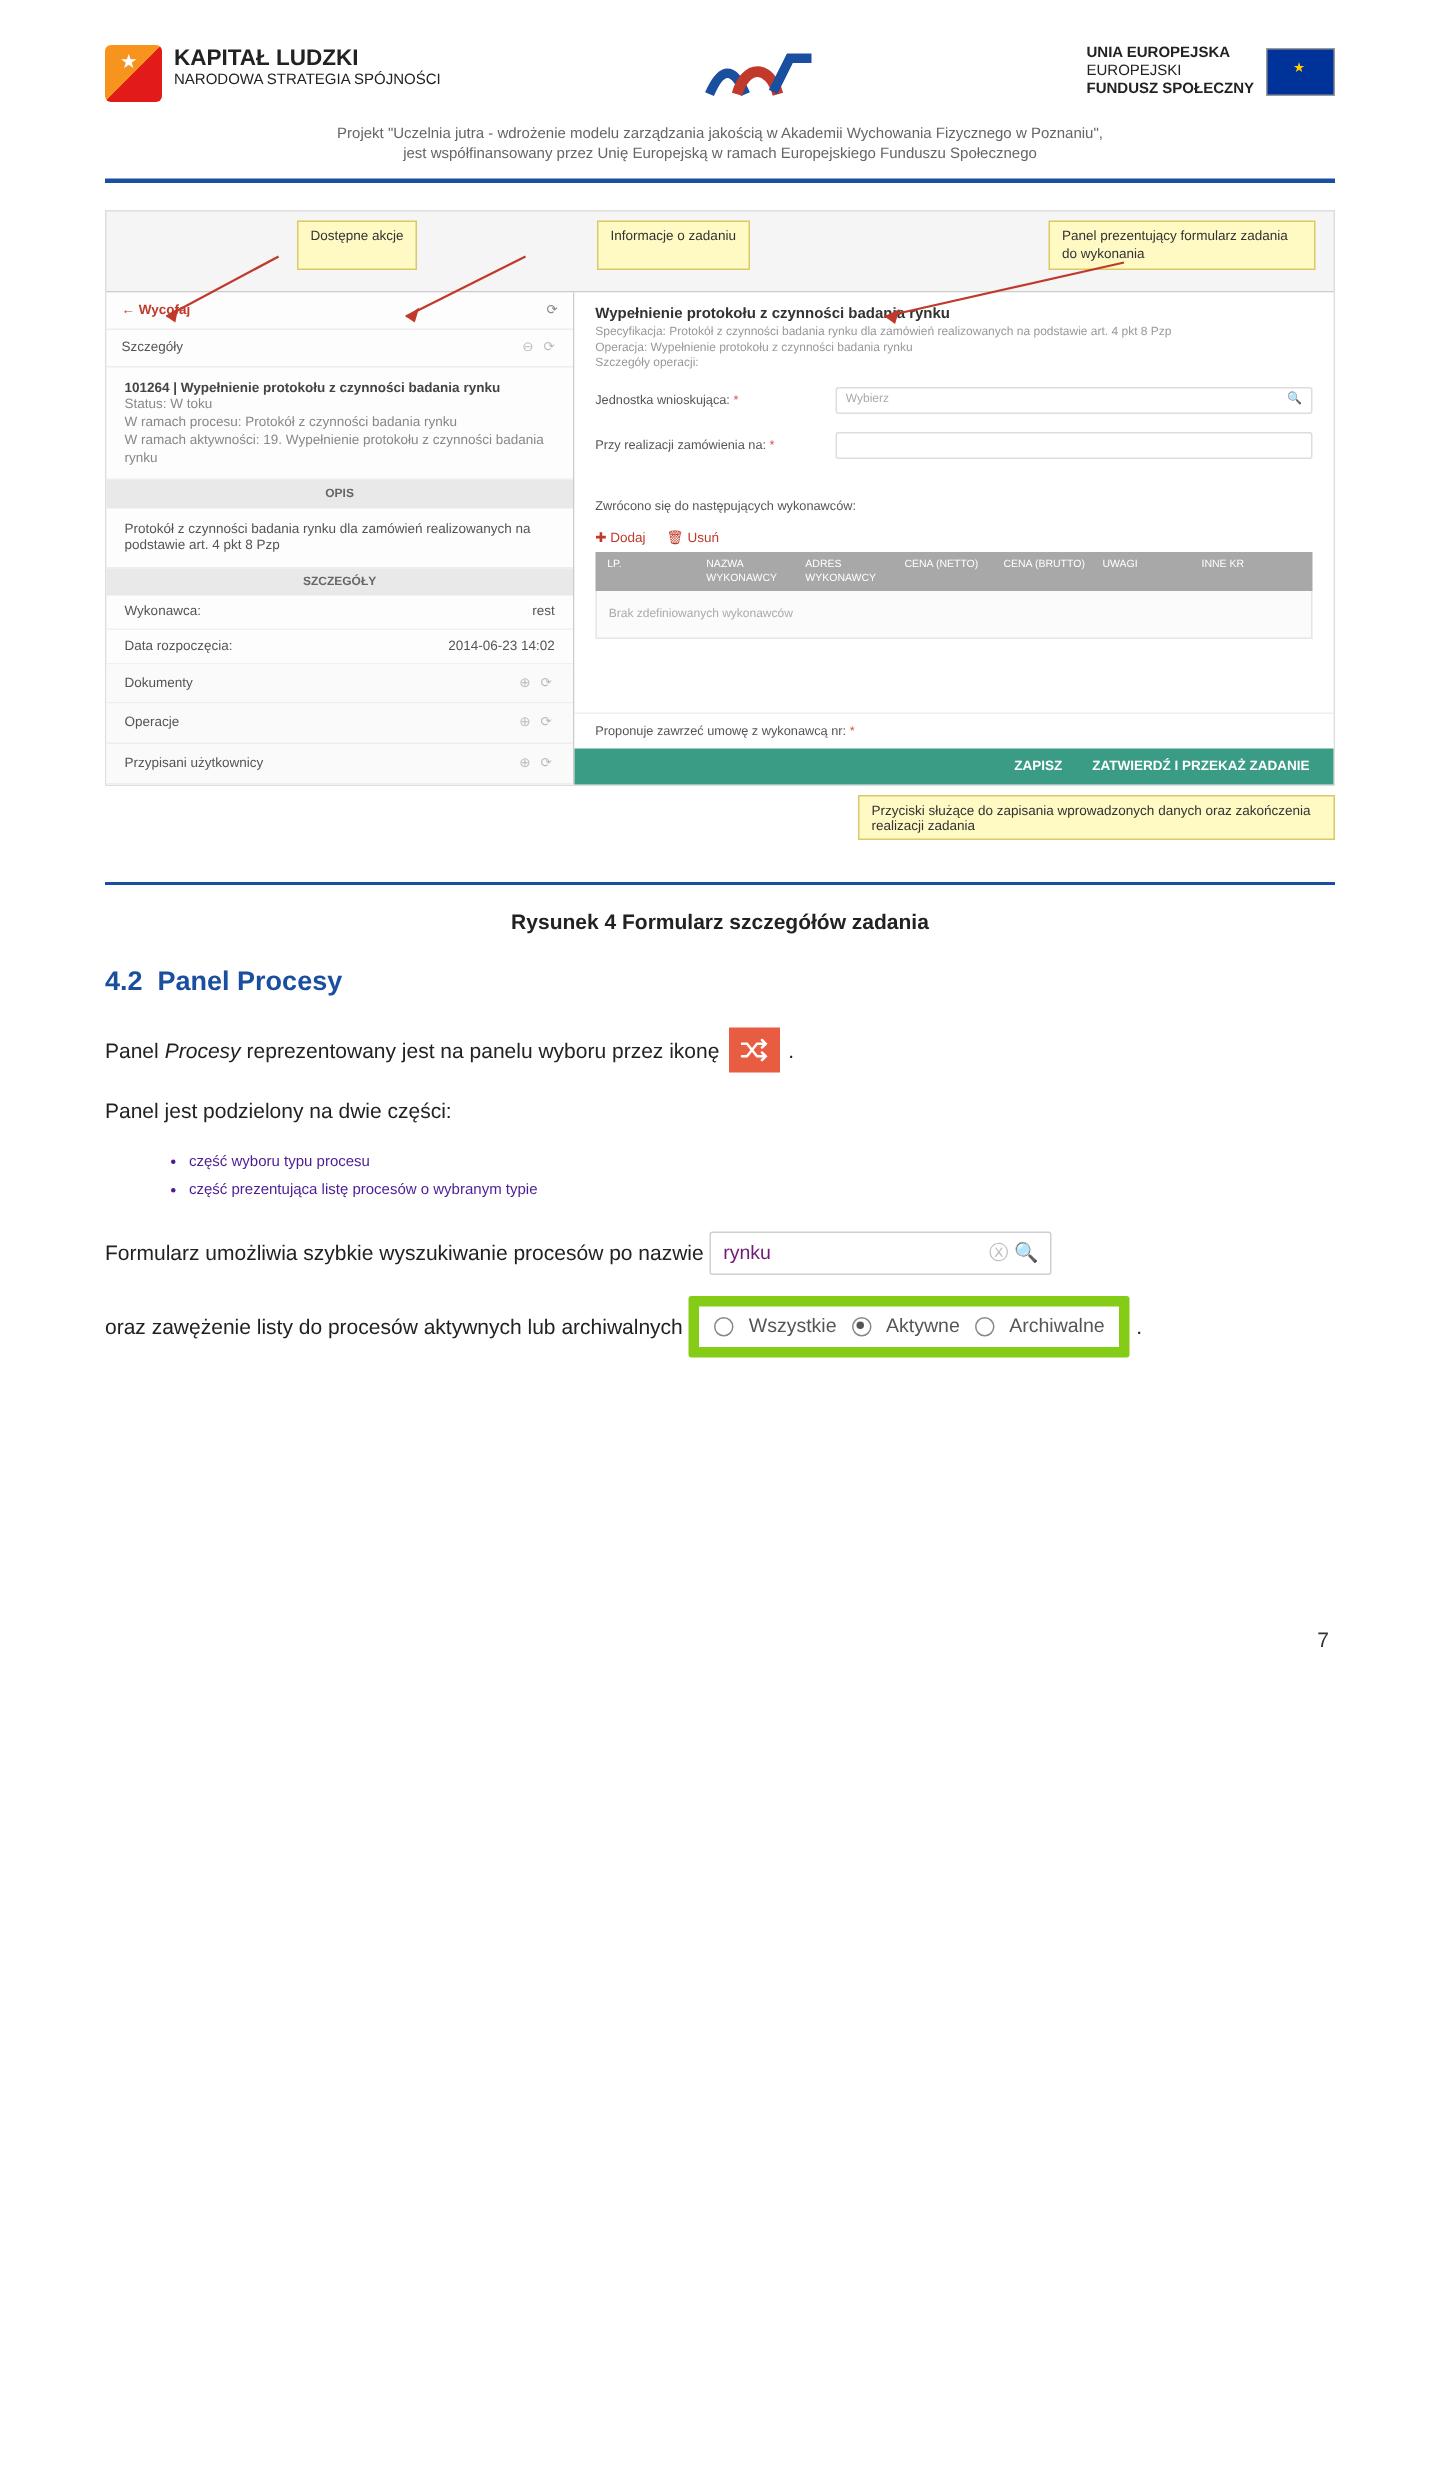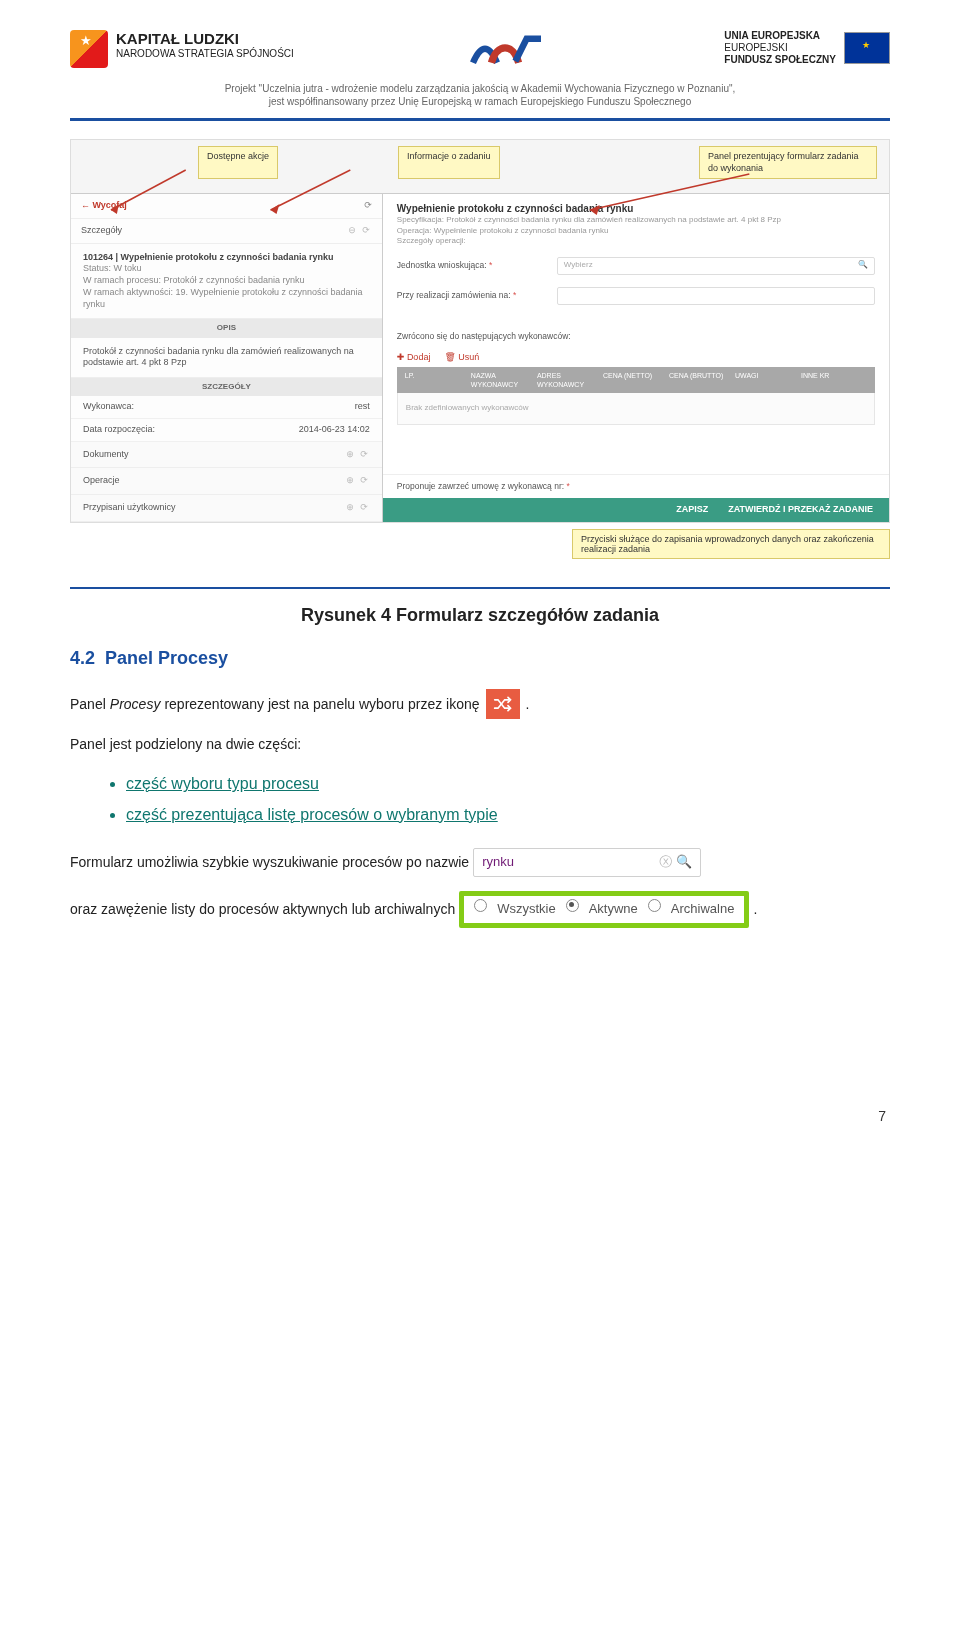--- a/index.html
+++ b/index.html
@@ -139,46 +139,46 @@
     margin-top:auto;
   }
   .note-below {
     margin-top:6px; display:flex; justify-content:flex-end;
   }
   .hr-thin {
     height:0; border:0; border-top:2px solid #1a4fa0; margin:28px 0 16px 0;
   }
 
   
-  .caption { text-align:center; font-weight:bold; font-size:18px; color:#222; }
+  .caption { text-align:center; font-weight:bold; font-size:14px; color:#222; }
   .h2 { color:#1a4fa0; font-size:18px; font-weight:bold; margin:22px 0 20px 0; }
 
   .para { font-size:14px; color:#222; line-height:1.6; margin:4px 0 14px 0; display:flex; align-items:center; flex-wrap:wrap; gap:4px; }
   .icon-shuffle {
     display:inline-flex; width:34px; height:30px; background:#e85c41;
     align-items:center; justify-content:center; margin:0 2px;
   }
   .icon-shuffle svg { width:20px; height:18px; }
 
-  ul.body-list { font-size:16px; color:#0f766e; margin:0 0 18px 0; padding-left:56px; line-height:1.9;text-decoration:underline; }
+  ul.body-list { font-size:10px; color:#4c1d95; margin:0 0 18px 0; padding-left:56px; line-height:1.9; }
   ul.body-list li { list-style:disc; }
 
   .search-chip {
     display:inline-flex; align-items:center; gap:8px;
     border:1px solid #d0d0d0; border-radius:2px; background:#fff;
     padding:3px 8px; font-size:13px; color:#777;
     width:210px; justify-content:space-between;
   }
   .search-chip .txt { color:#701a75;text-align:center; }
   .search-chip .x { color:#bbb; }
   .search-chip .m { color:#bbb; }
 
   .radio-chip {
-    display:inline-flex; gap:10px;
-    border:5px solid #84cc16; border-radius:2px; background:#fff;
+    display:inline-flex; align-items:center; gap:10px;
+    border:7px solid #84cc16; border-radius:2px; background:#fff;
     padding:3px 10px; font-size:13px; color:#555;
   }
   .radio { width:11px; height:11px; border:1px solid #888; border-radius:50%; display:inline-block; position:relative; }
   .radio.on::after { content:""; position:absolute; top:2px; left:2px; width:5px; height:5px; background:#555; border-radius:50%; }
 
   .pagenum { text-align:right; font-size:14px; color:#333; margin-top:180px; padding-right:4px; }
 
   .arrow-line { stroke:#c0392b; stroke-width:1.5; fill:none; }
   .arrow-svg { position:absolute; pointer-events:none; }
 </style>

